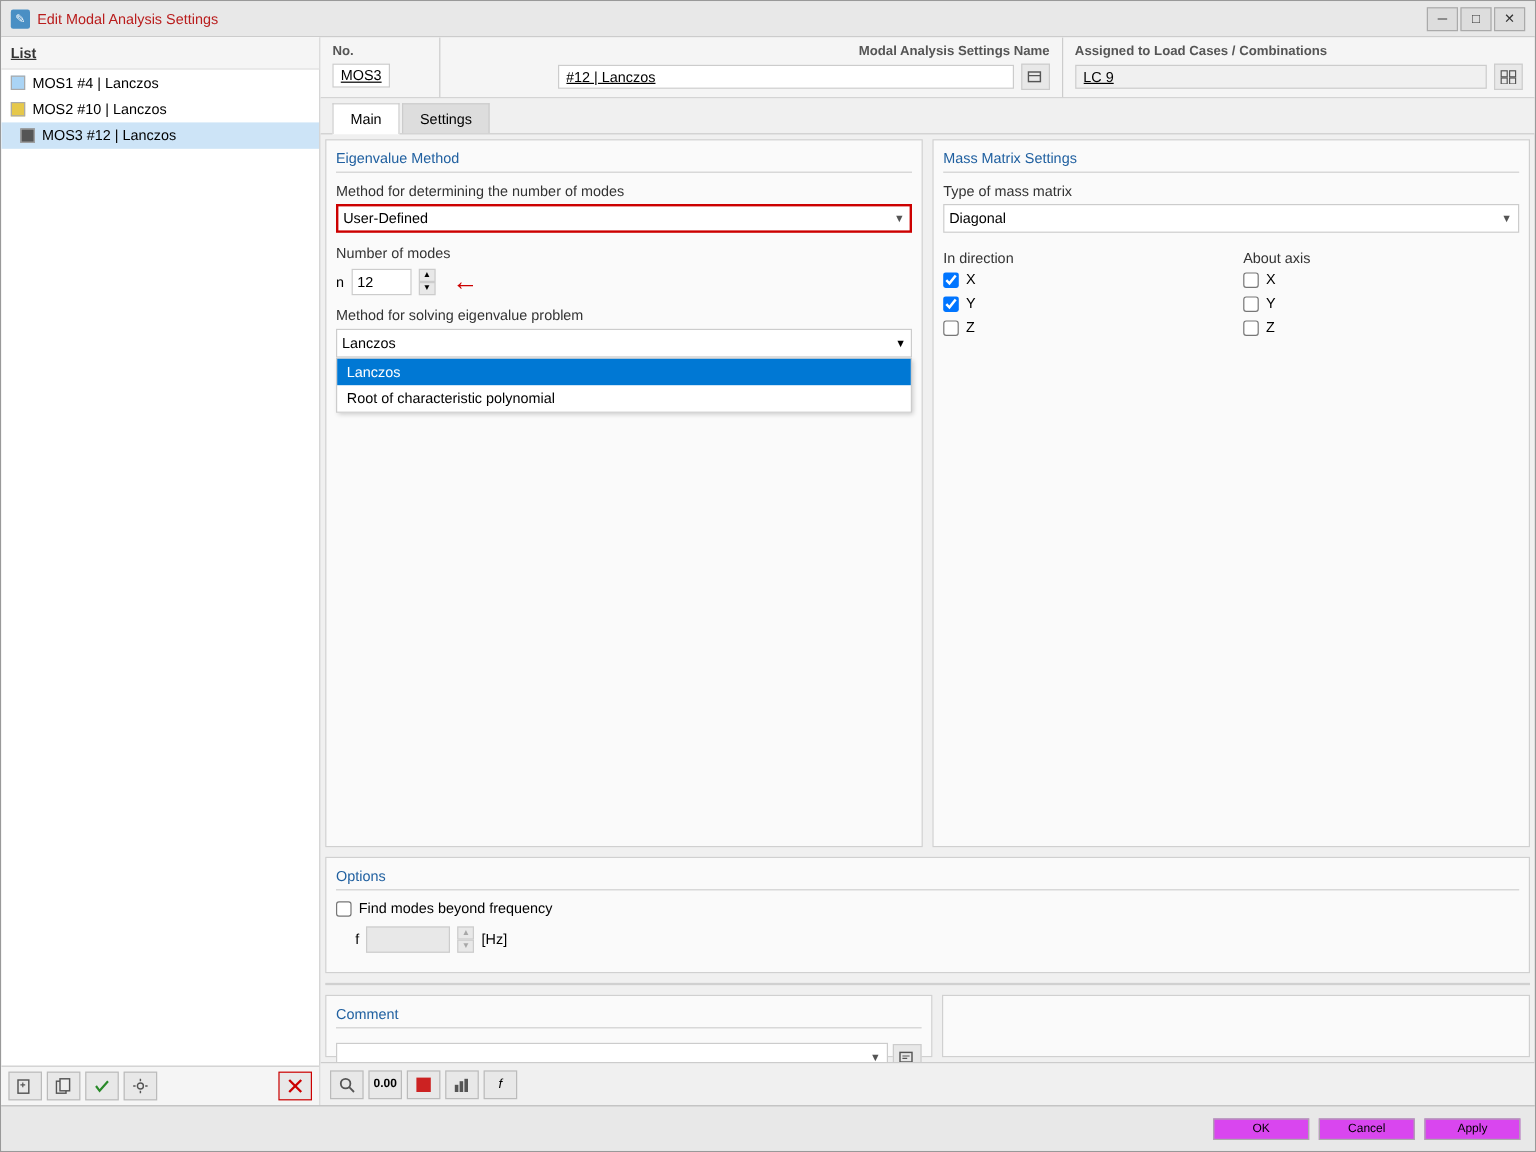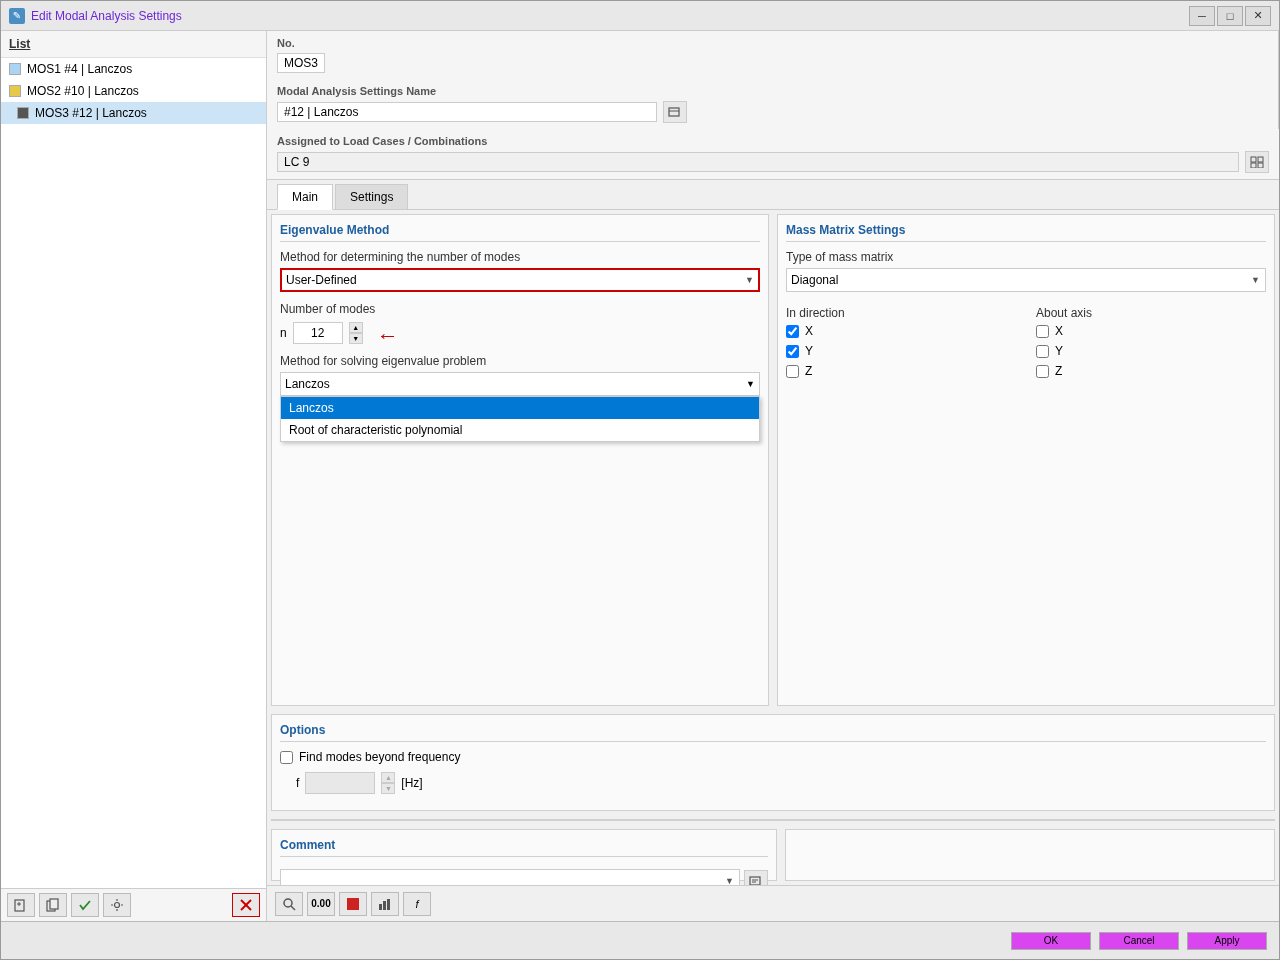--- a/index.html
+++ b/index.html
@@ -41,21 +41,21 @@
       display: flex;
       align-items: center;
       justify-content: center;
       color: white;
       font-size: 10px;
     }
 
     .title-bar-text {
       flex: 1;
       font-size: 12px;
-      color: #6d28d9;
+      color: #b91c1c;
     }
 
     .title-bar-controls {
       display: flex;
       gap: 2px;
     }
 
     .title-btn {
       width: 26px;
       height: 20px;
@@ -146,21 +146,20 @@
       overflow: hidden;
     }
 
     
     .info-bar {
       display: flex;
       align-items: stretch;
       border-bottom: 1px solid #ccc;
       background: #f5f5f5;
       flex-shrink: 0;
-      flex-direction: column;
     }
 
     .info-section {
       padding: 6px 10px;
       border-right: 1px solid #ccc;
       display: flex;
       flex-direction: column;
       gap: 4px;
     }
 
@@ -169,20 +168,21 @@
     .info-label {
       font-size: 11px;
       color: #555;
       font-weight: bold;
     }
 
     .info-value-row {
       display: flex;
       align-items: center;
       gap: 6px;
+      text-decoration: underline;
     }
 
     .info-value {
       background: #fff;
       border: 1px solid #ccc;
       padding: 2px 6px;
       font-size: 12px;
     }
 
     .info-input-long {
@@ -257,21 +257,21 @@
       border: 1px solid #d0d0d0;
       background: #fafafa;
       margin: 4px;
       padding: 8px;
       overflow: hidden;
     }
 
     .panel-title {
       font-size: 12px;
       color: #2060a0;
-      font-weight: bold;
+      font-weight: normal;
       margin-bottom: 8px;
       border-bottom: 1px solid #d0d0d0;
       padding-bottom: 4px;
     }
 
     
     .form-label {
       font-size: 12px;
       color: #333;
       margin-bottom: 4px;
@@ -340,21 +340,21 @@
       pointer-events: none;
     }
 
     .number-input {
       width: 50px;
       height: 22px;
       border: 1px solid #ccc;
       background: #fff;
       padding: 0 4px;
       font-size: 12px;
-      text-align: center;
+      text-align: left;
     }
 
     .spinner {
       display: flex;
       flex-direction: column;
     }
 
     .spin-btn {
       width: 14px;
       height: 11px;
@@ -564,21 +564,21 @@
 
     <div class="content-area">
 
       <div class="info-bar">
         <div class="info-section" style="min-width:100px;">
           <span class="info-label">No.</span>
           <div class="info-value-row">
             <div class="info-value">MOS3</div>
           </div>
         </div>
-        <div class="info-section" style="flex:2;">
+        <div class="info-section" style="flex:2;align-items:flex-end;">
           <span class="info-label">Modal Analysis Settings Name</span>
           <div class="info-value-row">
             <input type="text" class="info-input-long" value="#12 | Lanczos" style="">
             <button class="edit-btn">
               <svg width="14" height="12" viewBox="0 0 14 12">
                   <rect x="1" y="2" width="10" height="8" fill="none" stroke="#555" stroke-width="1.2"></rect>
                   <line x1="1" y1="5" x2="11" y2="5" stroke="#555" stroke-width="1"></line>
                 </svg>
             </button>
           </div>

